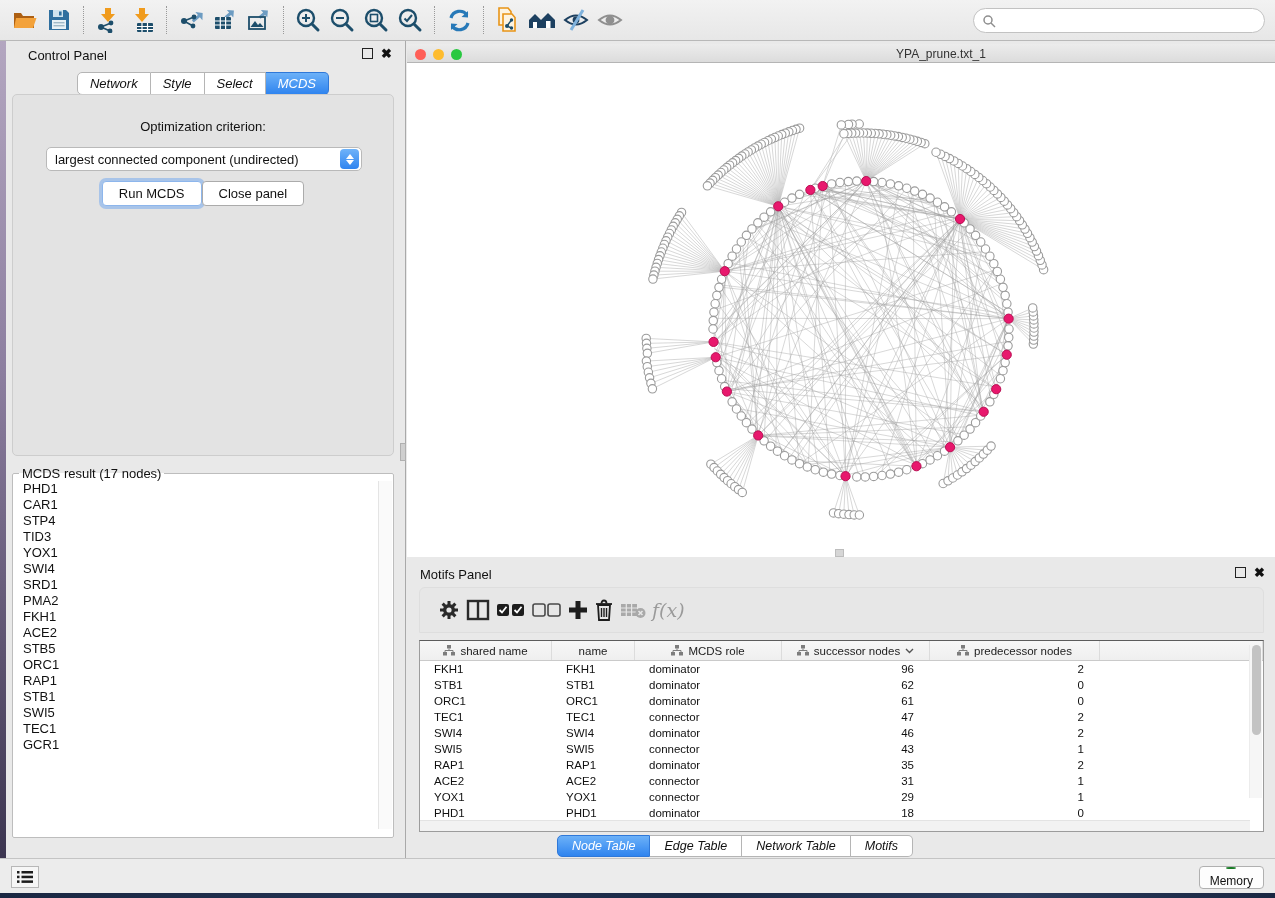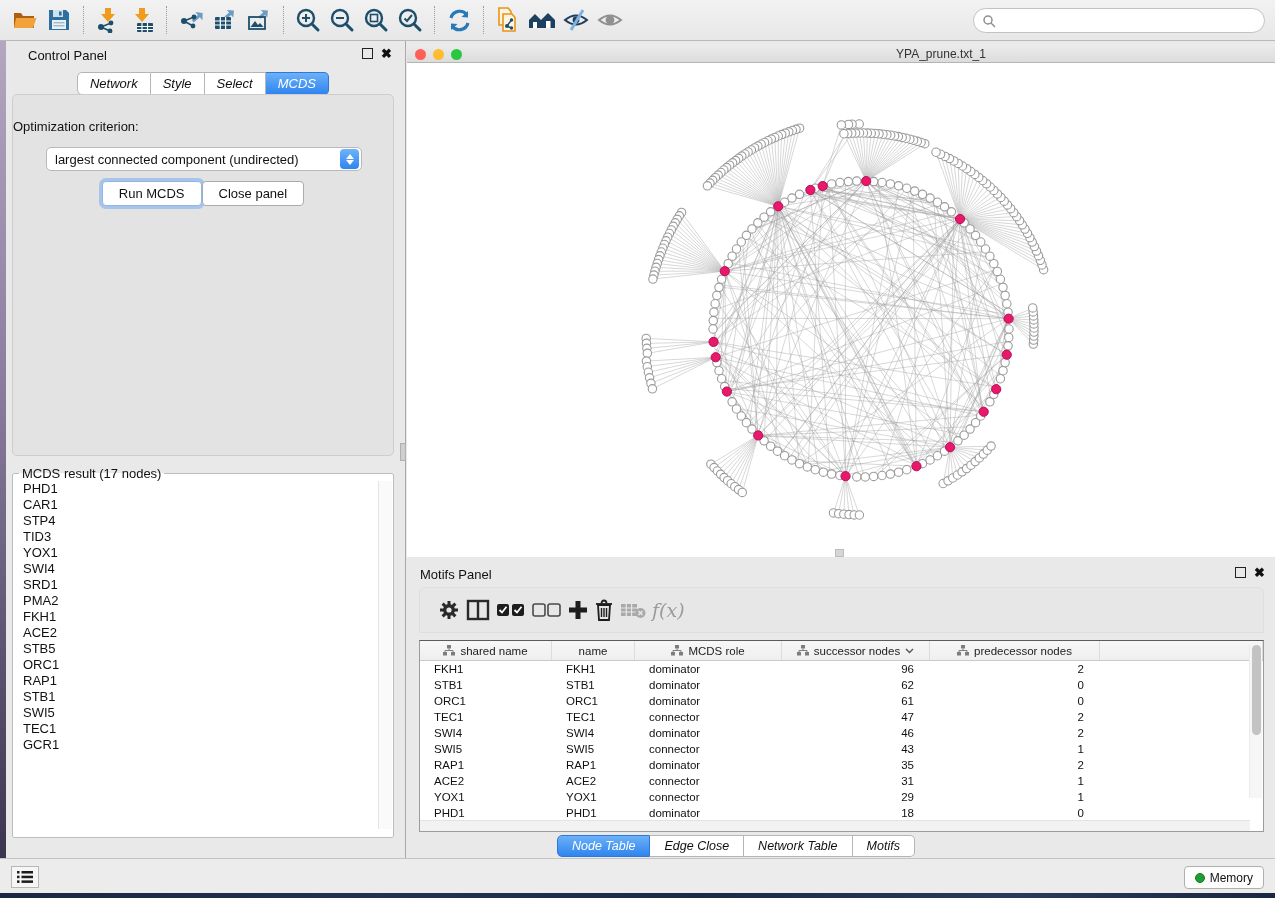--- a/index.html
+++ b/index.html
@@ -31,21 +31,21 @@
 
   .tabstrip{display:flex;justify-content:center;}
   .cp-tabs{position:absolute;left:0;top:31px;width:100%;}
   .tab{background:#fff;border:1px solid #b5b5b5;border-left:none;padding:3px 12px;font-size:13px;color:#111;font-style:italic;}
   .tab:first-child{border-left:1px solid #b5b5b5;border-radius:5px 0 0 5px;}
   .tab:last-child{border-radius:0 5px 5px 0;}
   .tab.selected{background:linear-gradient(#6cb1f8,#2f84ef);color:#fff;border-color:#2f78d8;}
 
   .cp-body{position:absolute;left:6px;top:53px;width:382px;height:362px;background:#e3e3e3;
     border:1px solid #cdcdcd;border-radius:5px;}
-  .opt-label{position:absolute;left:0;top:24px;width:100%;font-size:13px;color:#111;}
+  .opt-label{position:absolute;left:0;top:24px;width:100%;text-align:center;font-size:13px;color:#111;}
   .dropdown{position:absolute;left:33px;top:52px;width:316px;height:24px;background:#fff;
     border:1px solid #b9b9b9;border-radius:5px;display:flex;align-items:center;}
   .dropdown .dd-text{flex:1;font-size:13px;padding-left:8px;color:#111;white-space:nowrap;overflow:hidden;}
   .dd-stepper{width:19px;height:20px;margin-right:2px;border-radius:4px;
     background:linear-gradient(#6fb3f9,#2f84ef);display:flex;flex-direction:column;align-items:center;justify-content:center;gap:1px;}
   .dd-up{width:0;height:0;border-left:4px solid transparent;border-right:4px solid transparent;border-bottom:5px solid #fff;}
   .dd-down{width:0;height:0;border-left:4px solid transparent;border-right:4px solid transparent;border-top:5px solid #fff;}
   .cp-buttons{position:absolute;left:0;top:86px;width:100%;display:flex;justify-content:center;}
   .btn{background:#fff;border:1px solid #ababab;border-radius:4px;font-size:13px;padding:4px 16px;color:#111;}
   .btn.focused{border-color:#8db6ec;box-shadow:0 0 0 3px rgba(110,165,240,.5);}
@@ -93,21 +93,21 @@
   .nt-hscroll{position:absolute;left:0;bottom:0;width:830px;height:11px;background:#f2f2f2;border-top:1px solid #e3e3e3;}
 
   .tp-tabs{position:absolute;left:150px;top:278px;}
   .tp-tabs .tab{padding:3px 14px;font-size:12.5px;}
 
   
   .status-bar{position:absolute;left:0px;top:858px;width:1275px;height:35px;background:#ececec;border-top:1px solid #c4c4c4;}
   .list-btn{position:absolute;left:11px;top:7px;width:28px;height:22px;background:#f6f6f6;border:1px solid #b7b7b7;
     display:flex;align-items:center;justify-content:center;}
   .memory-btn{position:absolute;right:11px;top:7px;height:23px;background:#fdfdfd;border:1px solid #b0b0b0;border-radius:4px;
-    display:flex;align-items:center;gap:5px;padding:0 10px;font-size:12px;color:#111;}
+    display:flex;align-items:center;gap:5px;padding:0 10px;font-size:12px;color:#111;flex-direction:column;}
   .mem-dot{width:10px;height:10px;border-radius:50%;background:#1f9e30;border:1px solid #187a25;}
 </style>
 </head>
 <body>
 
 <div class="screen">
 
   <div class="toolbar">
     <div class="tb-btn">
       <svg width="26" height="26" viewBox="0 0 26 26">
@@ -1156,21 +1156,21 @@
           </div>
         </div>
       <div class="nt-vscroll">
           <div class="nt-thumb"></div>
         </div>
       <div class="nt-hscroll"></div>
     </div>
 
     <div class="tabstrip tp-tabs">
         <div class="tab selected">Node Table</div>
-        <div class="tab">Edge Close</div>
+        <div class="tab">Edge Table</div>
         <div class="tab">Network Table</div>
         <div class="tab">Motifs</div>
       </div>
   </div>
 
   <div class="status-bar">
     <div class="list-btn">
       <svg width="16" height="14" viewBox="0 0 16 14">
         <g fill="#1d1d1d">
             <rect x="0" y="1" width="2.5" height="2.5"></rect>

